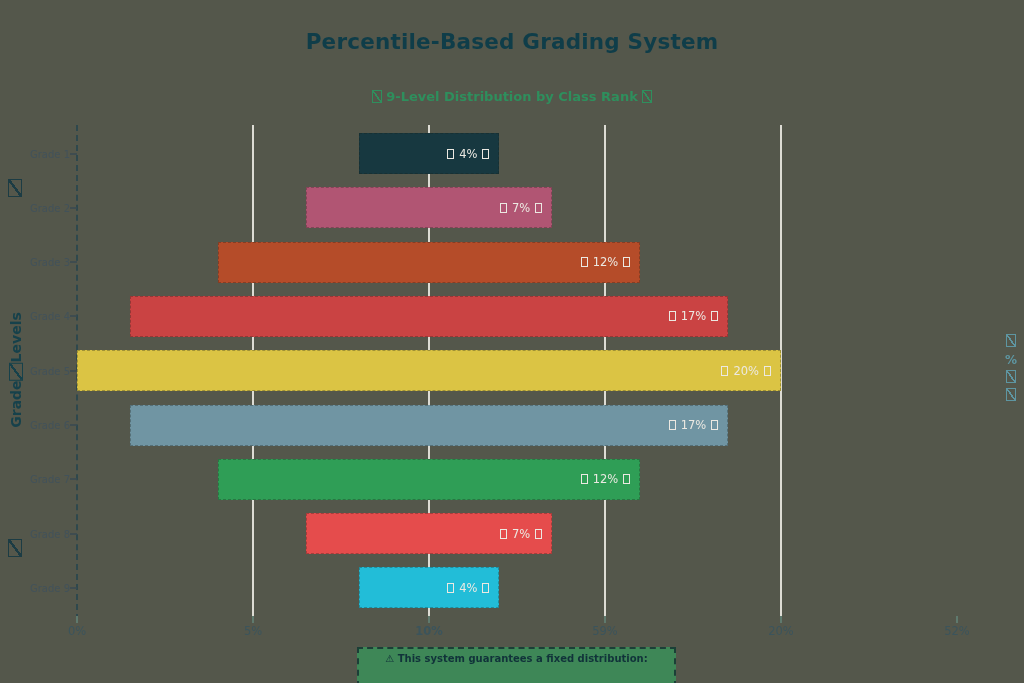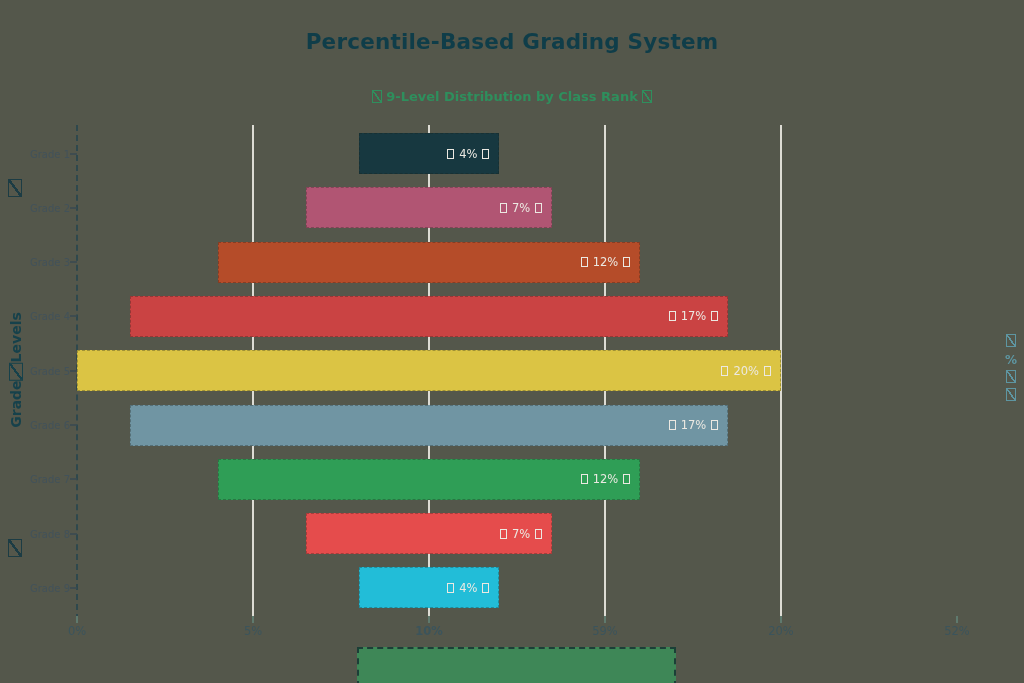--- a/index.html
+++ b/index.html
@@ -176,15 +176,16 @@
     </div>
 
   <div id="right-glyphs" class="abs">
       <div><span class="tofu tofu-md"></span></div>
       <div>%</div>
       <div><span class="tofu tofu-md"></span></div>
       <div><span class="tofu tofu-md"></span></div>
     </div>
 
   <div id="annotation-box" class="abs">
+    <div class="l1">⚠ This system guarantees a fixed distribution:</div>
   </div>
 
 </div>
 
 </body></html>

